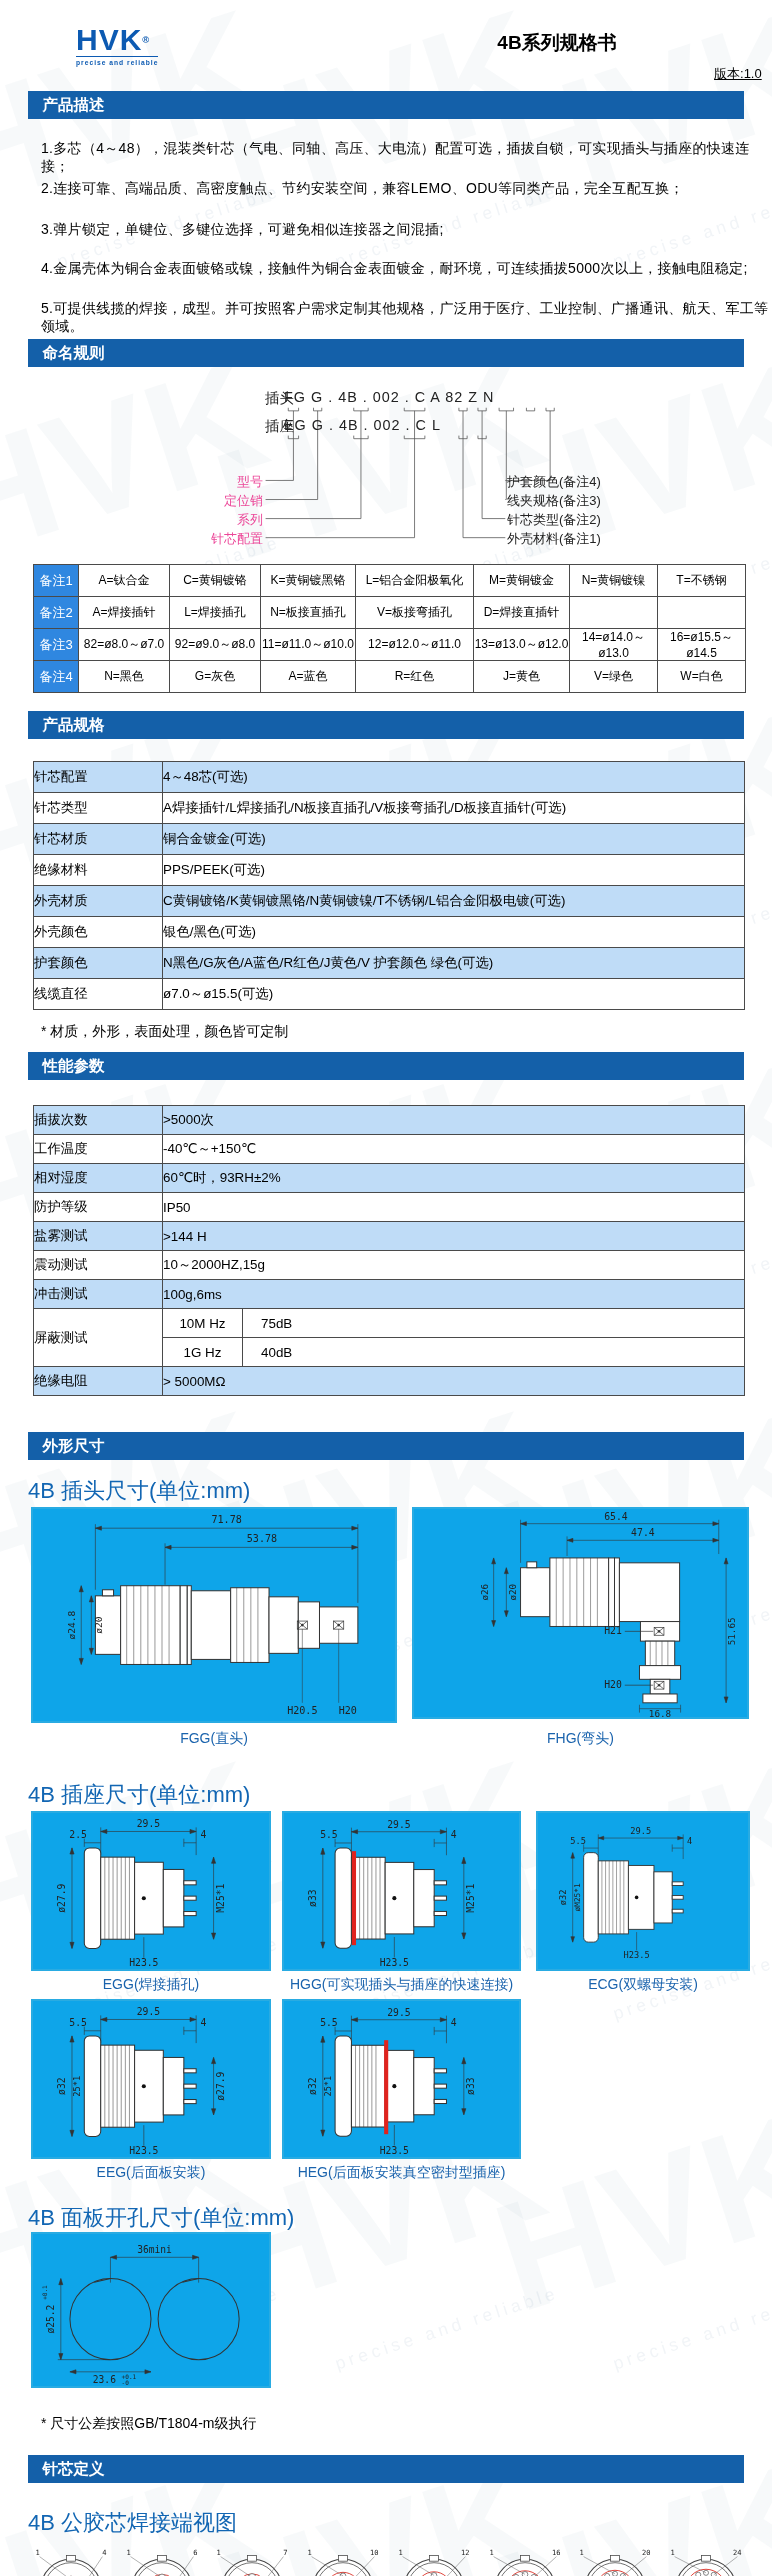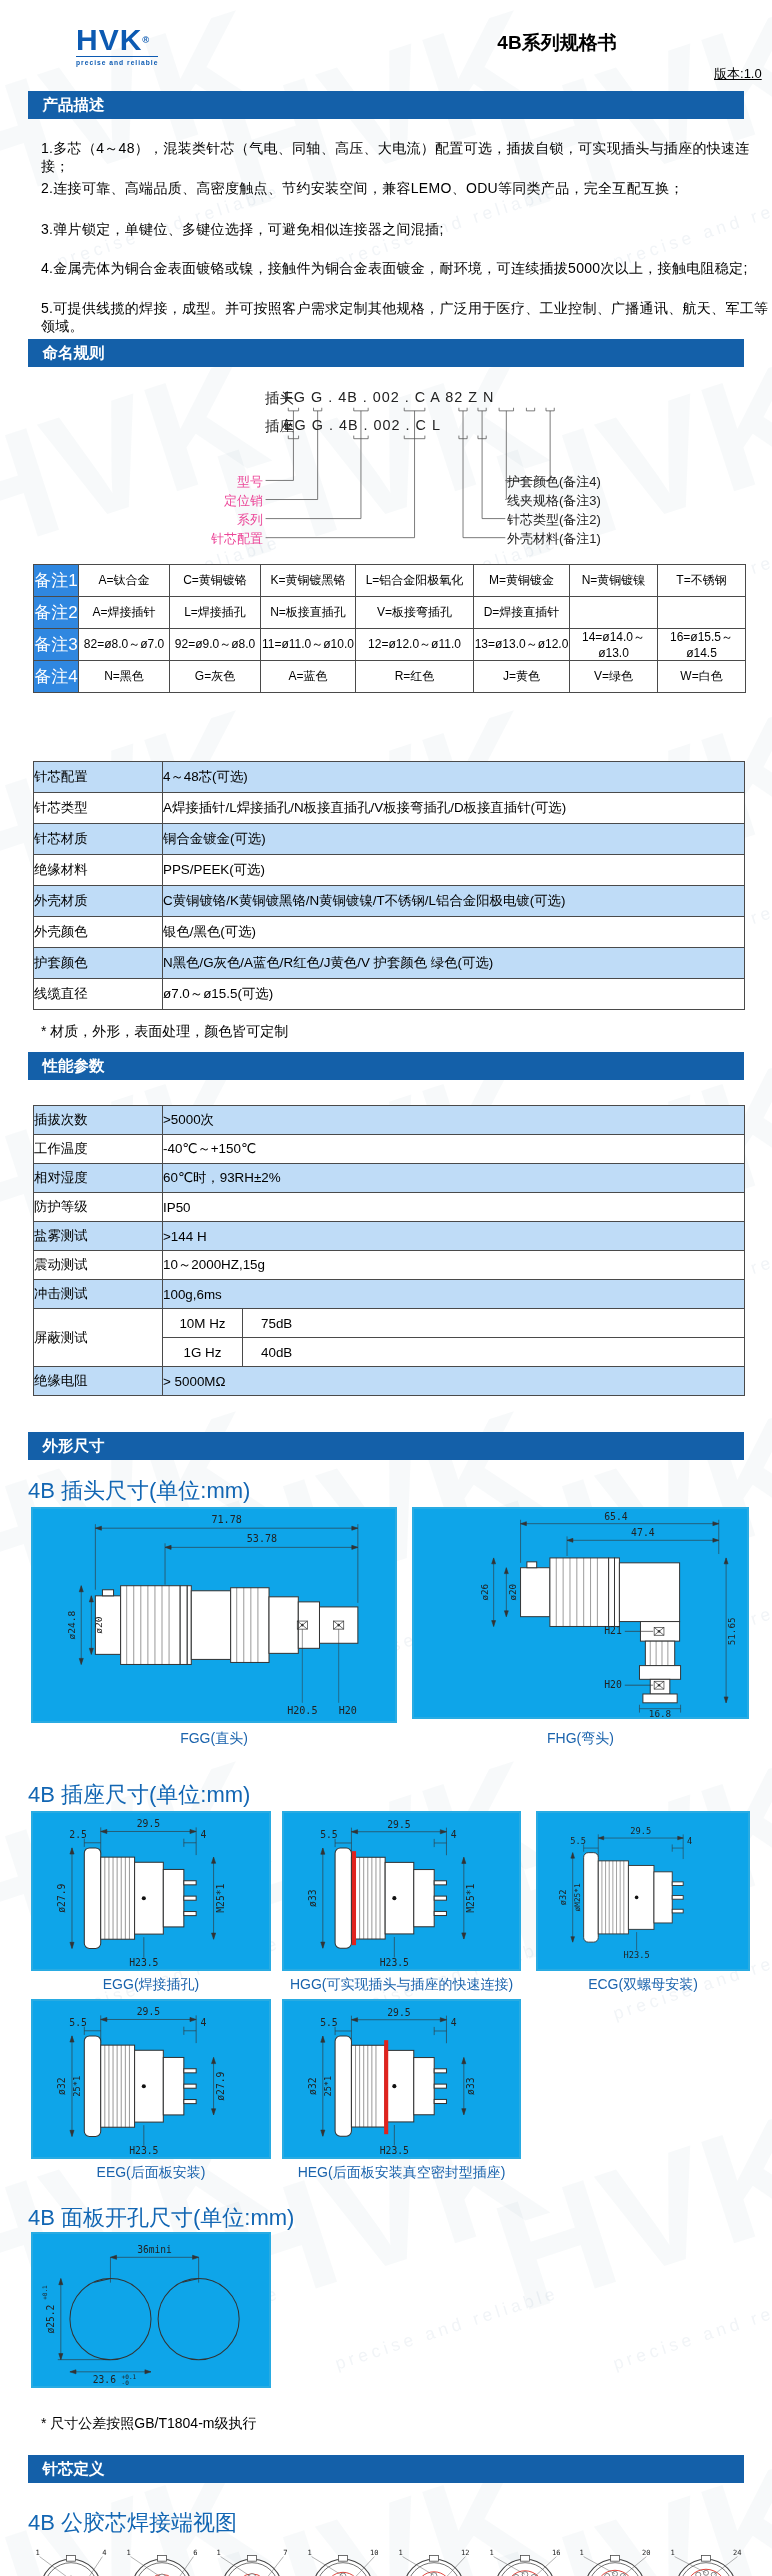--- a/index.html
+++ b/index.html
@@ -22,21 +22,21 @@
           font-size:15.5px;font-weight:bold;line-height:28px;padding-left:14.4px;box-sizing:border-box;}
   .h-blue{position:absolute;left:28px;font-size:22px;font-weight:normal;color:#1266b3;}
   .desc{position:absolute;left:41px;font-size:14px;color:#000;letter-spacing:0.3px;}
   .note-line{position:absolute;left:41px;font-size:14px;color:#000;}
   
   table.tbl{position:absolute;left:33px;width:711px;border-collapse:collapse;table-layout:fixed;
             font-size:13.4px;color:#000;background:#fff;}
   table.tbl td,table.tbl th{border:1px solid #4a4a4a;padding:0;font-weight:normal;overflow:hidden;}
   .c{text-align:center;vertical-align:middle;}
   .blue{background:#bfdcf7;}
-  .rlabel{background:#2f87e0;color:#fff;text-align:center;vertical-align:middle;font-size:17px;}
+  .rlabel{background:#2f87e0;color:#fff;text-align:center;vertical-align:middle;font-size:13px;}
   .rcell{text-align:center;vertical-align:middle;font-size:12px;}
   .slabel{padding-left:33px;vertical-align:middle;}
   .sval{padding-left:98px;vertical-align:middle;}
   
   .box{position:absolute;border:2.6px solid #29abe2;background:#0ea5e9;box-sizing:border-box;}
   .cap{position:absolute;font-size:14px;color:#1a63ad;text-align:center;}
   svg text{font-family:"DejaVu Sans Mono","Liberation Mono",monospace;fill:#222;}
   .draw{width:100%;height:100%;}
   
   #naming{position:absolute;left:196px;top:385px;width:433px;height:178px;}
@@ -104,20 +104,21 @@
 
   <div class="logo">
     <div class="logo-main"><span>HVK</span><span class="logo-reg">®</span></div>
     <div class="logo-tag">precise and reliable</div>
   </div>
   <div class="doc-title">4B系列规格书</div>
   <div class="version">版本:1.0</div>
 
   <div class="banner" style="top:91px">产品描述</div>
   <div class="banner" style="top:339px">命名规则</div>
+  <div class="banner" style="top:711px">产品规格</div>
   <div class="banner" style="top:1052px">性能参数</div>
   <div class="banner" style="top:1432px">外形尺寸</div>
   <div class="banner" style="top:2455px">针芯定义</div>
 
   <div class="desc" style="top:140px">1.多芯（4～48），混装类针芯（气电、同轴、高压、大电流）配置可选，插拔自锁，可实现插头与插座的快速连接；</div>
   <div class="desc" style="top:180px">2.连接可靠、高端品质、高密度触点、节约安装空间，兼容LEMO、ODU等同类产品，完全互配互换；</div>
   <div class="desc" style="top:221px">3.弹片锁定，单键位、多键位选择，可避免相似连接器之间混插;</div>
   <div class="desc" style="top:260px">4.金属壳体为铜合金表面镀铬或镍，接触件为铜合金表面镀金，耐环境，可连续插拔5000次以上，接触电阻稳定;</div>
   <div class="desc" style="top:300px">5.可提供线揽的焊接，成型。并可按照客户需求定制其他规格，广泛用于医疗、工业控制、广播通讯、航天、军工等领域。</div>
 

